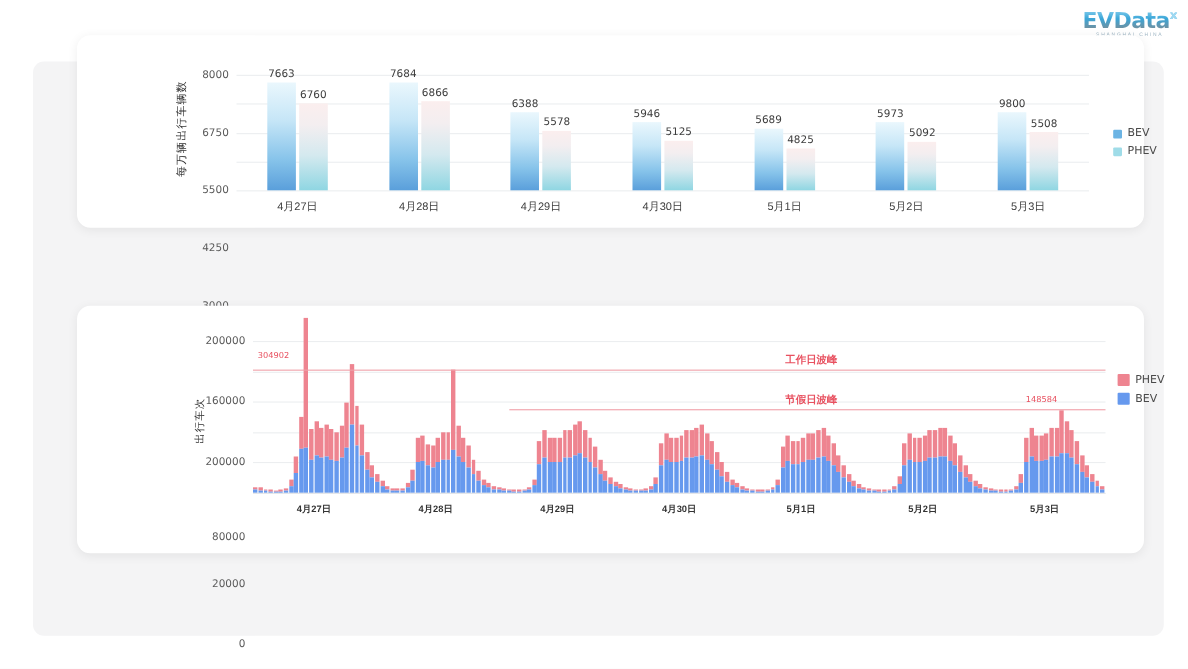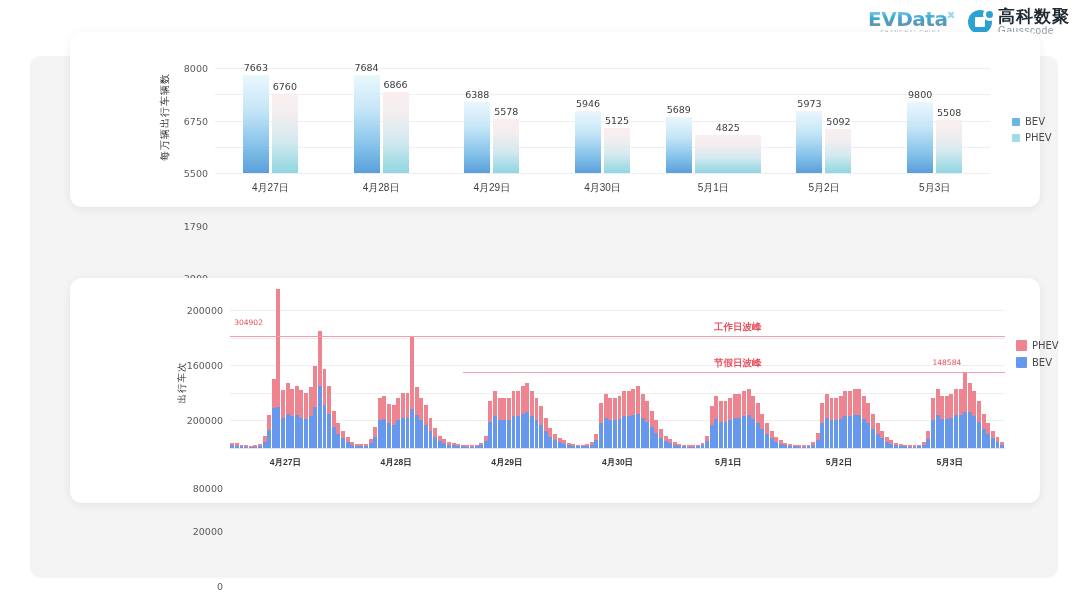--- a/index.html
+++ b/index.html
@@ -97,41 +97,34 @@
 </head>
 <body>
 
 <div class="page">
 
   <div class="logo-bar">
     <div class="evdata">
       <div class="evdata-main"><span>EVData</span><sup>x</sup></div>
       <div class="evdata-sub">SHANGHAI CHINA</div>
     </div>
-    <div class="gauss">
-      <div class="gauss-mark"></div>
-      <div class="gauss-txt">
-        <div class="gauss-cn">高科数聚</div>
-        <div class="gauss-en">Gausscode</div>
-      </div>
-    </div>
   </div>
 
   <div class="outer"></div>
 
   <div class="section" id="sec1" style="left:30px;right:22px;height:230px;">
     <div class="card" id="card1">
       <div class="c1-ylabel">每万辆出行车辆数</div>
       <div class="c1-plot">
         <div class="c1-grid" id="c1grid">
             <div class="gl" style="top: 105px;">
               <div class="ytick" style="top: 105px;">3000</div>
             </div>
             <div class="gl" style="top: 78.75px;">
-              <div class="ytick" style="top: 78.75px;">1790</div>
+              <div class="ytick" style="top: 78.75px;">4250</div>
             </div>
             <div class="gl" style="top: 52.5px;">
               <div class="ytick" style="top: 52.5px;">5500</div>
             </div>
             <div class="gl" style="top: 26.25px;">
               <div class="ytick" style="top: 26.25px;">6750</div>
             </div>
             <div class="gl" style="top: 0px;">
               <div class="ytick" style="top: 0px;">8000</div>
             </div>
@@ -170,21 +163,21 @@
               </div>
               <div class="bar phev" style="height: 44.625px;">
                 <div class="val">5125</div>
               </div>
               <div class="c1-xlab">4月30日</div>
             </div>
             <div class="c1-group">
               <div class="bar bev" style="height: 56.469px;">
                 <div class="val">5689</div>
               </div>
-              <div class="bar phev" style="height: 38.325px; padding-left: 40px;">
+              <div class="bar phev" style="height: 38.325px;">
                 <div class="val">4825</div>
               </div>
               <div class="c1-xlab">5月1日</div>
             </div>
             <div class="c1-group">
               <div class="bar bev" style="height: 62.433px;">
                 <div class="val">5973</div>
               </div>
               <div class="bar phev" style="height: 43.932px;">
                 <div class="val">5092</div>

